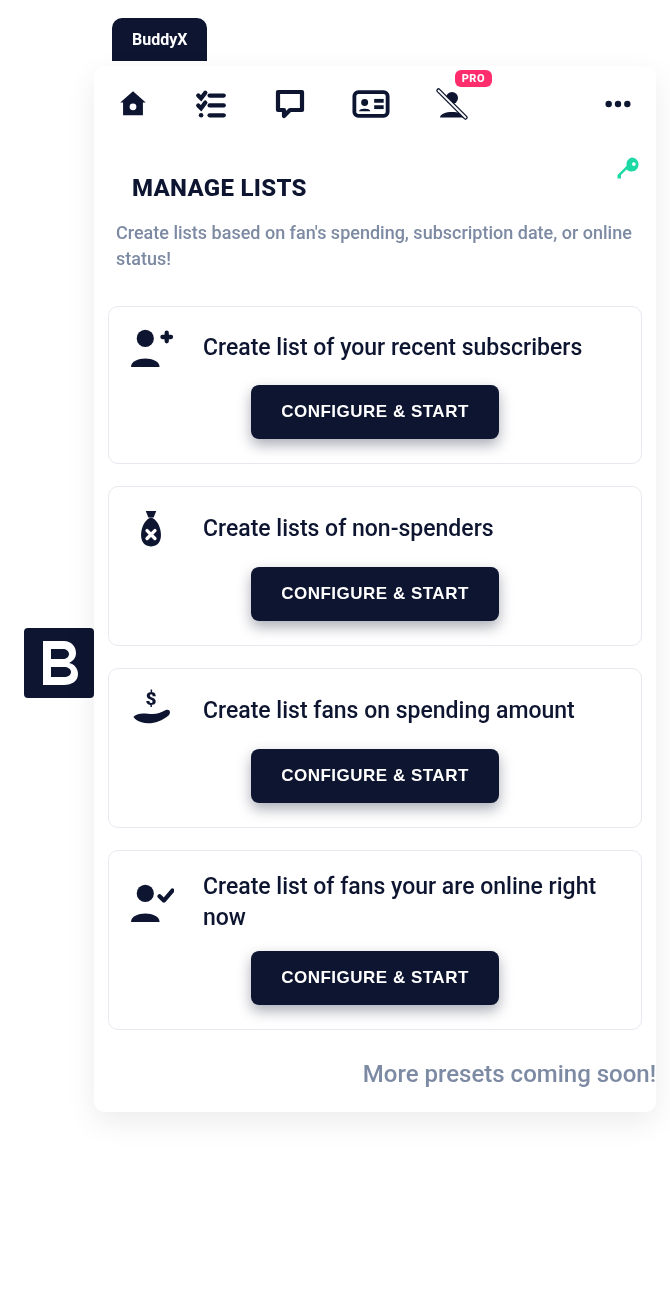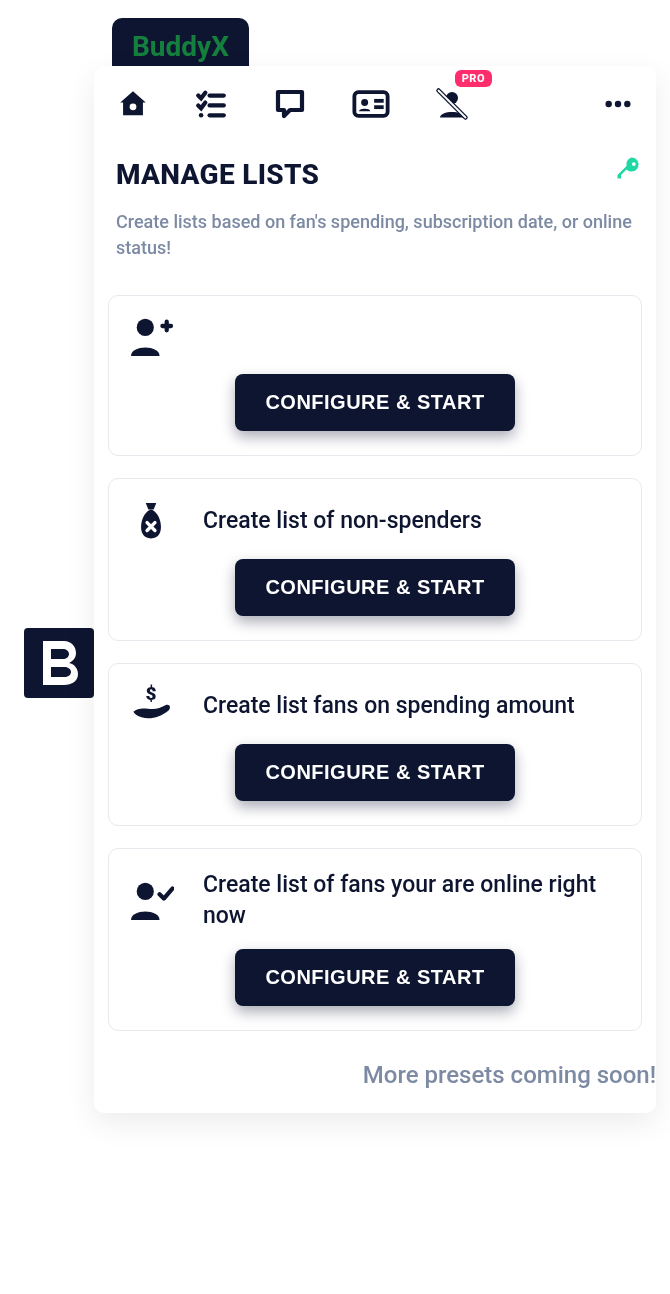--- a/index.html
+++ b/index.html
@@ -26,23 +26,23 @@
     justify-content: center;
     border-radius: 4px;
   }
   .side-logo svg { display: block; }
 
   .tab {
     position: absolute;
     left: 112px;
     top: 18px;
     background: #0d1530;
-    color: #15803d;
+    color: #ffffff;
     font-weight: 700;
-    font-size: 28px;
+    font-size: 16px;
     padding: 12px 20px;
     border-radius: 10px 10px 0 0;
   }
 
   .panel {
     position: absolute;
     left: 94px;
     top: 66px;
     width: 562px;
     background: #ffffff;
@@ -75,24 +75,24 @@
     letter-spacing: 0.5px;
     padding: 2px 7px;
     border-radius: 6px;
   }
 
   .section-head {
     padding: 6px 22px 0 22px;
     position: relative;
   }
   .title {
-    font-size: 28px;
+    font-size: 24px;
     font-weight: 800;
     letter-spacing: 0.3px;
-    margin: 0;
+    margin: 16px;
     padding-top: 18px;
   }
   .subtitle {
     color: #7d8aa3;
     font-size: 18px;
     font-weight: 500;
     line-height: 1.45;
     margin: 18px 0 0 0;
   }
   .key-icon {
@@ -125,21 +125,21 @@
     font-size: 23px;
     color: #0d1530;
     font-weight: 500;
     line-height: 1.35;
   }
   .btn-wrap { display:flex; justify-content:center; }
   .btn {
     background: #0d1530;
     color: #ffffff;
     font-weight: 700;
-    font-size: 20px;
+    font-size: 17px;
     letter-spacing: 0.5px;
     padding: 17px 30px;
     border-radius: 8px;
     border: none;
     box-shadow: 0 6px 14px rgba(13,21,48,0.35);
     cursor: pointer;
   }
 
   .footer {
     text-align: right;
@@ -230,36 +230,37 @@
 
     <div class="card">
       <div class="card-row">
         <div class="card-icon">
           <svg width="46" height="40" viewBox="0 0 32 28" fill="#0d1530">
               <circle cx="12" cy="8" r="6"></circle>
               <path d="M2 28 C2 20 22 20 22 28 Z"></path>
               <path d="M24 7 h6 M27 4 v6" stroke="#0d1530" stroke-width="3" stroke-linecap="round" fill="none"></path>
             </svg>
         </div>
+        <div class="card-label">Create list of your recent subscribers</div>
       </div>
       <div class="btn-wrap">
         <button class="btn">CONFIGURE &amp; START</button>
       </div>
     </div>
 
     <div class="card">
       <div class="card-row">
         <div class="card-icon">
           <svg width="42" height="42" viewBox="0 0 32 32" fill="#0d1530">
             <path d="M12 3 L20 3 L18 8 L14 8 Z"></path>
             <path d="M16 8 C8 10 4 30 16 30 C28 30 24 10 16 8 Z"></path>
             <path d="M13 18 L19 24 M19 18 L13 24" stroke="#ffffff" stroke-width="2.6" stroke-linecap="round"></path>
           </svg>
         </div>
-        <div class="card-label">Create list of non-spenders</div>
+        <div class="card-label">Create lists of non-spenders</div>
       </div>
       <div class="btn-wrap">
         <button class="btn">CONFIGURE &amp; START</button>
       </div>
     </div>
 
     <div class="card">
       <div class="card-row">
         <div class="card-icon">
           <svg width="46" height="42" viewBox="0 0 34 30" fill="#0d1530">

